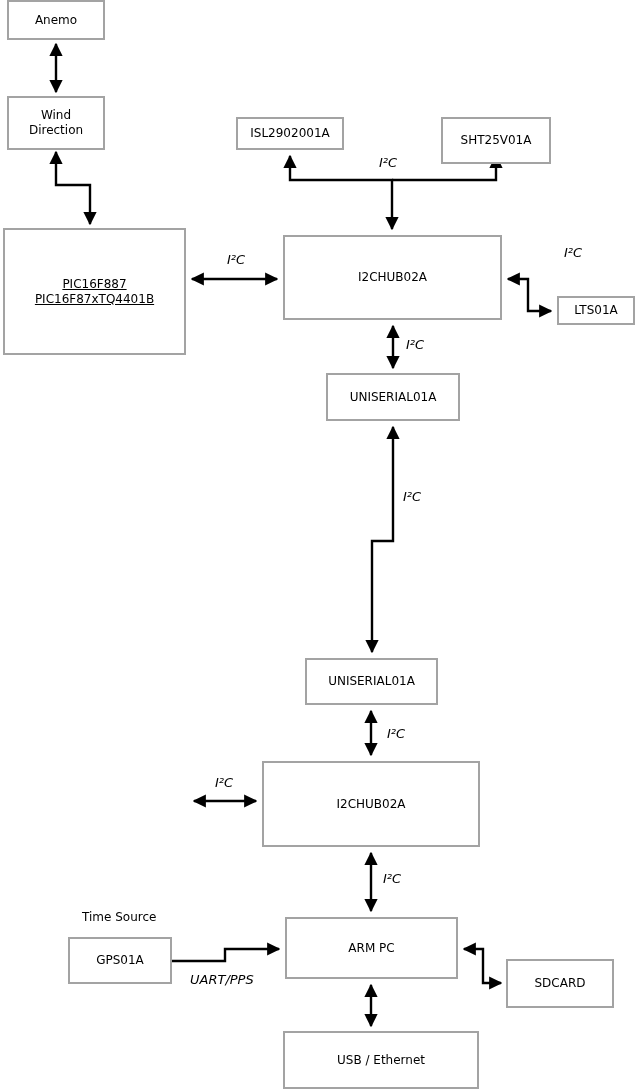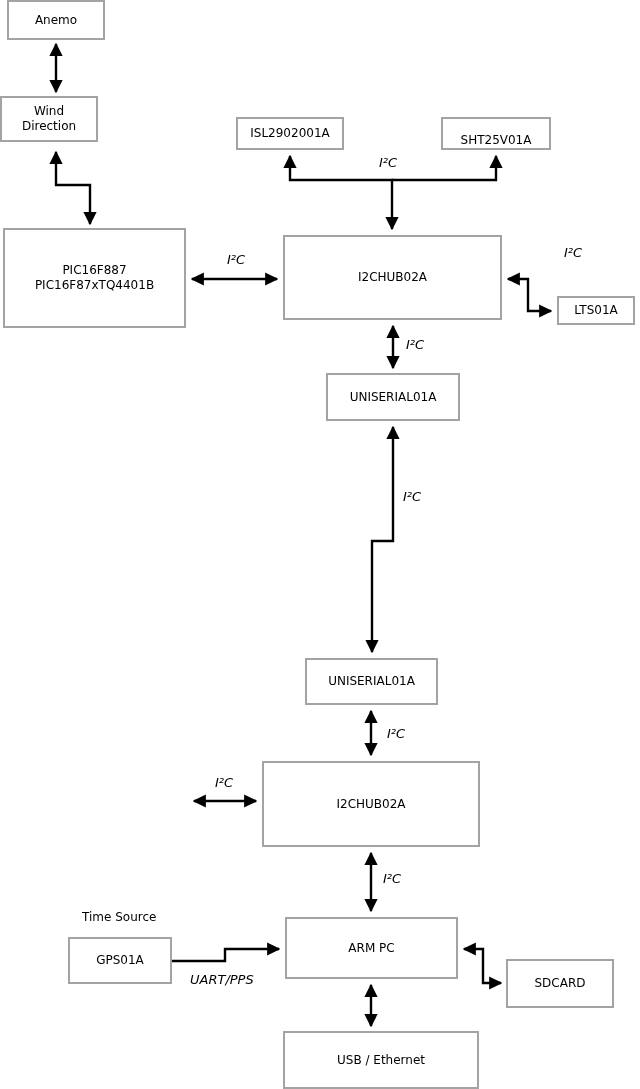--- a/index.html
+++ b/index.html
@@ -89,35 +89,35 @@
 
     <path d="M 464 949 L 483 949 L 483 983 L 501 983" fill="none" stroke="#000000" stroke-width="2.4" marker-start="url(#arrow)" marker-end="url(#arrow)"></path>
 
     <line x1="371" y1="985" x2="371" y2="1026" stroke="#000000" stroke-width="2.4" marker-start="url(#arrow)" marker-end="url(#arrow)"></line>
   </svg>
 
   <div class="node" style="left:7px; top:0px; width:98px; height:40px;">
     <span>Anemo</span>
   </div>
 
-  <div class="node" style="left:0; top:96px; width:98px; height:46px;">
+  <div class="node" style="left:7px; top:96px; width:98px; height:54px;">
     <span>Wind
 Direction</span>
   </div>
 
-  <div class="node" style="left:3px; top:228px; width:183px; height:100px;">
+  <div class="node" style="left:3px; top:228px; width:183px; height:127px;text-decoration:underline;">
     <span>PIC16F887
 PIC16F87xTQ4401B</span>
   </div>
 
   <div class="node" style="left:236px; top:117px; width:108px; height:33px;">
     <span>ISL2902001A</span>
   </div>
 
-  <div class="node" style="left:441px; top:117px; width:110px; height:33px;align-items:flex-end;">
+  <div class="node" style="left:441px; top:117px; width:110px; height:47px;">
     <span>SHT25V01A</span>
   </div>
 
   <div class="node" style="left:283px; top:235px; width:219px; height:85px;">
     <span>I2CHUB02A</span>
   </div>
 
   <div class="node" style="left:557px; top:296px; width:78px; height:29px;">
     <span>LTS01A</span>
   </div>

